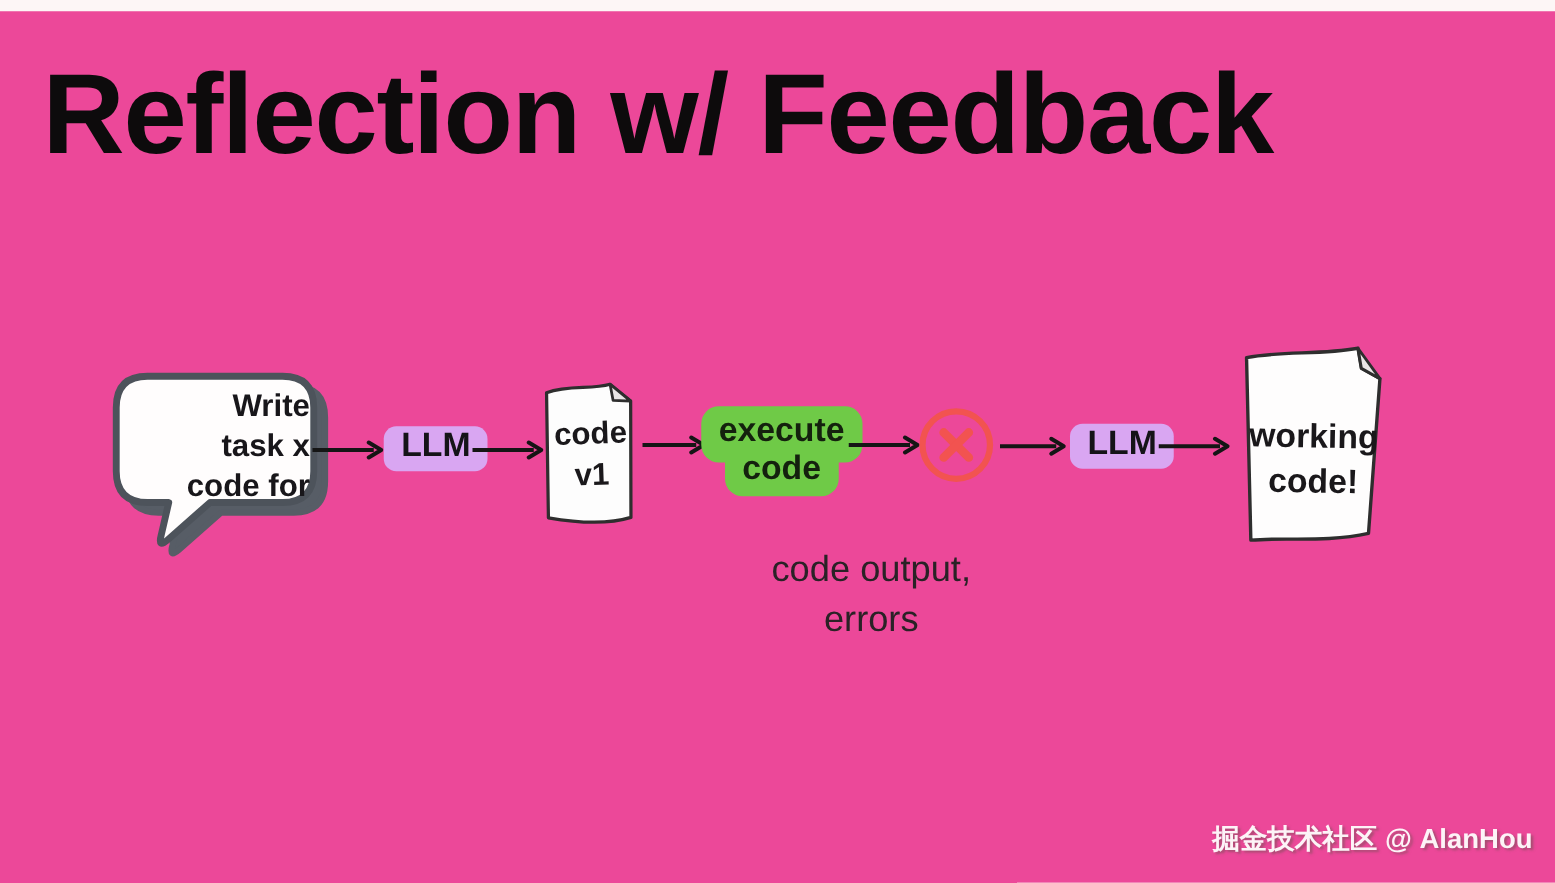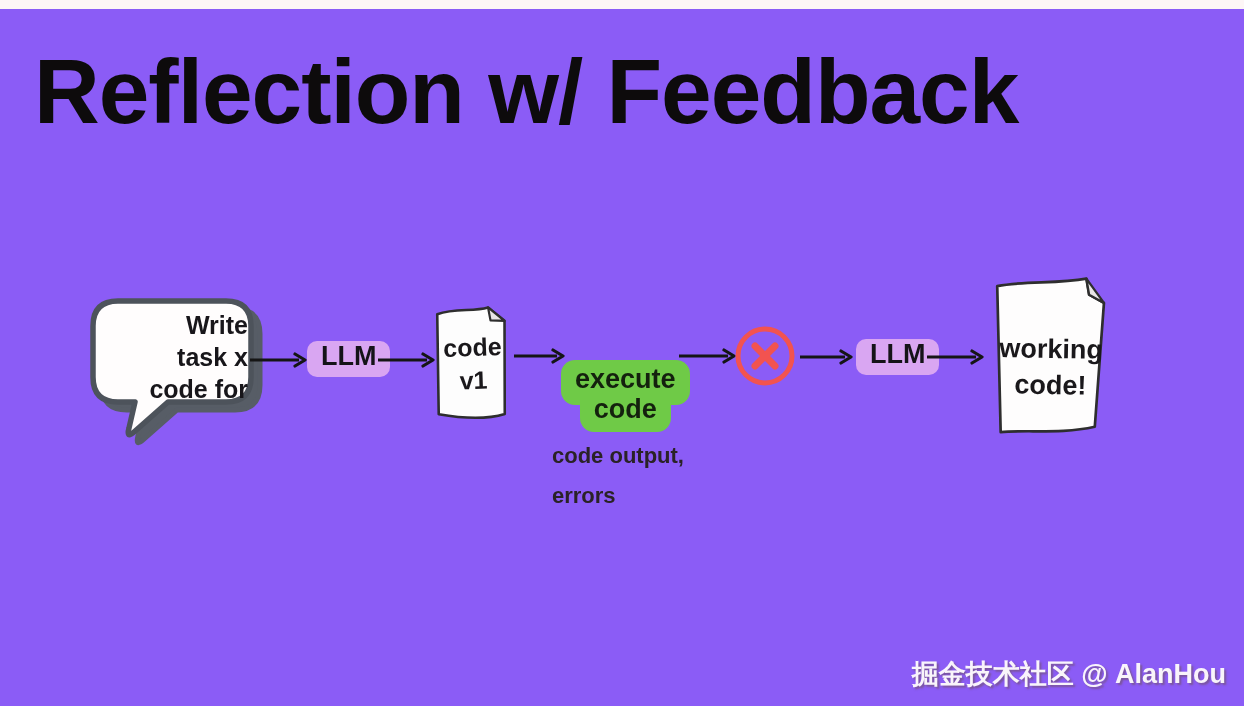--- a/index.html
+++ b/index.html
@@ -6,21 +6,21 @@
   html, body { width: 1244px; height: 706px; }
   body {
     font-family: "Liberation Sans", sans-serif;
     background: #fceff0;
     overflow: hidden;
   }
   .stage {
     position: relative;
     width: 1244px;
     height: 706px;
-    background: #8b5cf6;
+    background: #ec4899;
   }
   .top-sheen {
     position: absolute; left: 0; top: 0; width: 1244px; height: 9px;
     background: #fdf6f6;
   }
   .title {
     position: absolute;
     left: 34px;
     top: 40px;
     font-size: 91px;
@@ -60,47 +60,48 @@
     font-weight: 800; color: #1a181b;
   }
   .doc-code { left: 429px; top: 303px; width: 88px; height: 122px; transform: rotate(-2deg); }
   .doc-code .doc-text { top: 28px; font-size: 25px; line-height: 33px; }
   .doc-working { left: 983px; top: 273px; width: 136px; height: 168px; transform: rotate(1deg); }
   .doc-working .doc-text { top: 58px; font-size: 27px; line-height: 36px; }
   .doc-text span { display: block; }
   
   .exec-badge {
     position: absolute; left: 561px; top: 325px;
-    display: flex; flex-direction: column; align-items: center; margin-top: 35px;
+    display: flex; flex-direction: column; align-items: center;
   }
   .exec-top {
     background: #6fca47; border-radius: 14px;
     padding: 4px 14px 10px;
     font-size: 27px; font-weight: 800; color: #14210e; line-height: 1.15;
   }
   .exec-bottom {
     background: #6fca47; border-radius: 0 0 14px 14px;
     margin-top: -11px;
     padding: 0 14px 7px;
     font-size: 27px; font-weight: 800; color: #14210e; line-height: 1.15;
   }
   
   .x-circle { position: absolute; left: 734px; top: 325px; width: 62px; height: 62px; }
   
   .error-note {
     position: absolute; left: 552px; top: 436px; width: 290px;
-    font-size: 22px; font-weight: 700; color: #2a2226;
+    text-align: center;
+    font-size: 29px; font-weight: 400; color: #2a2226;
     line-height: 40px;
     font-family: "Liberation Sans", sans-serif;
   }
   .error-note span { display: block; }
   
   .watermark {
     position: absolute; right: 18px; top: 656px;
-    font-size: 27px; font-weight: 700;
+    font-size: 22px; font-weight: 700;
     color: rgba(255, 253, 253, 0.95);
     text-shadow: 2px 2px 2px rgba(110, 80, 80, 0.55);
     white-space: nowrap;
   }
 </style>
 </head>
 <body>
 
 <div class="stage">
   <div class="top-sheen"></div>

